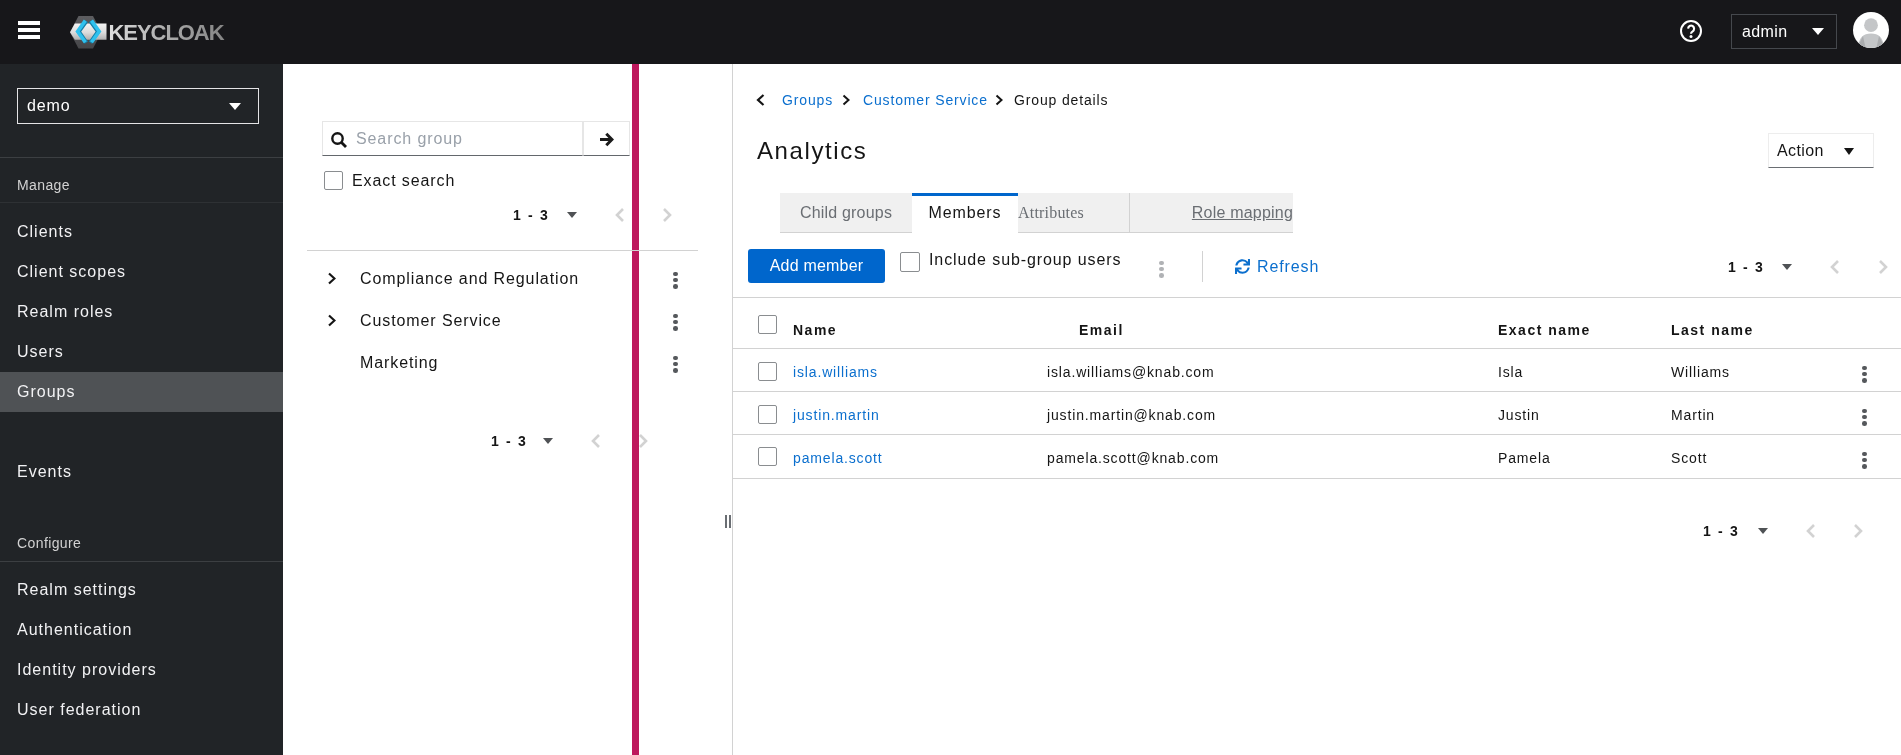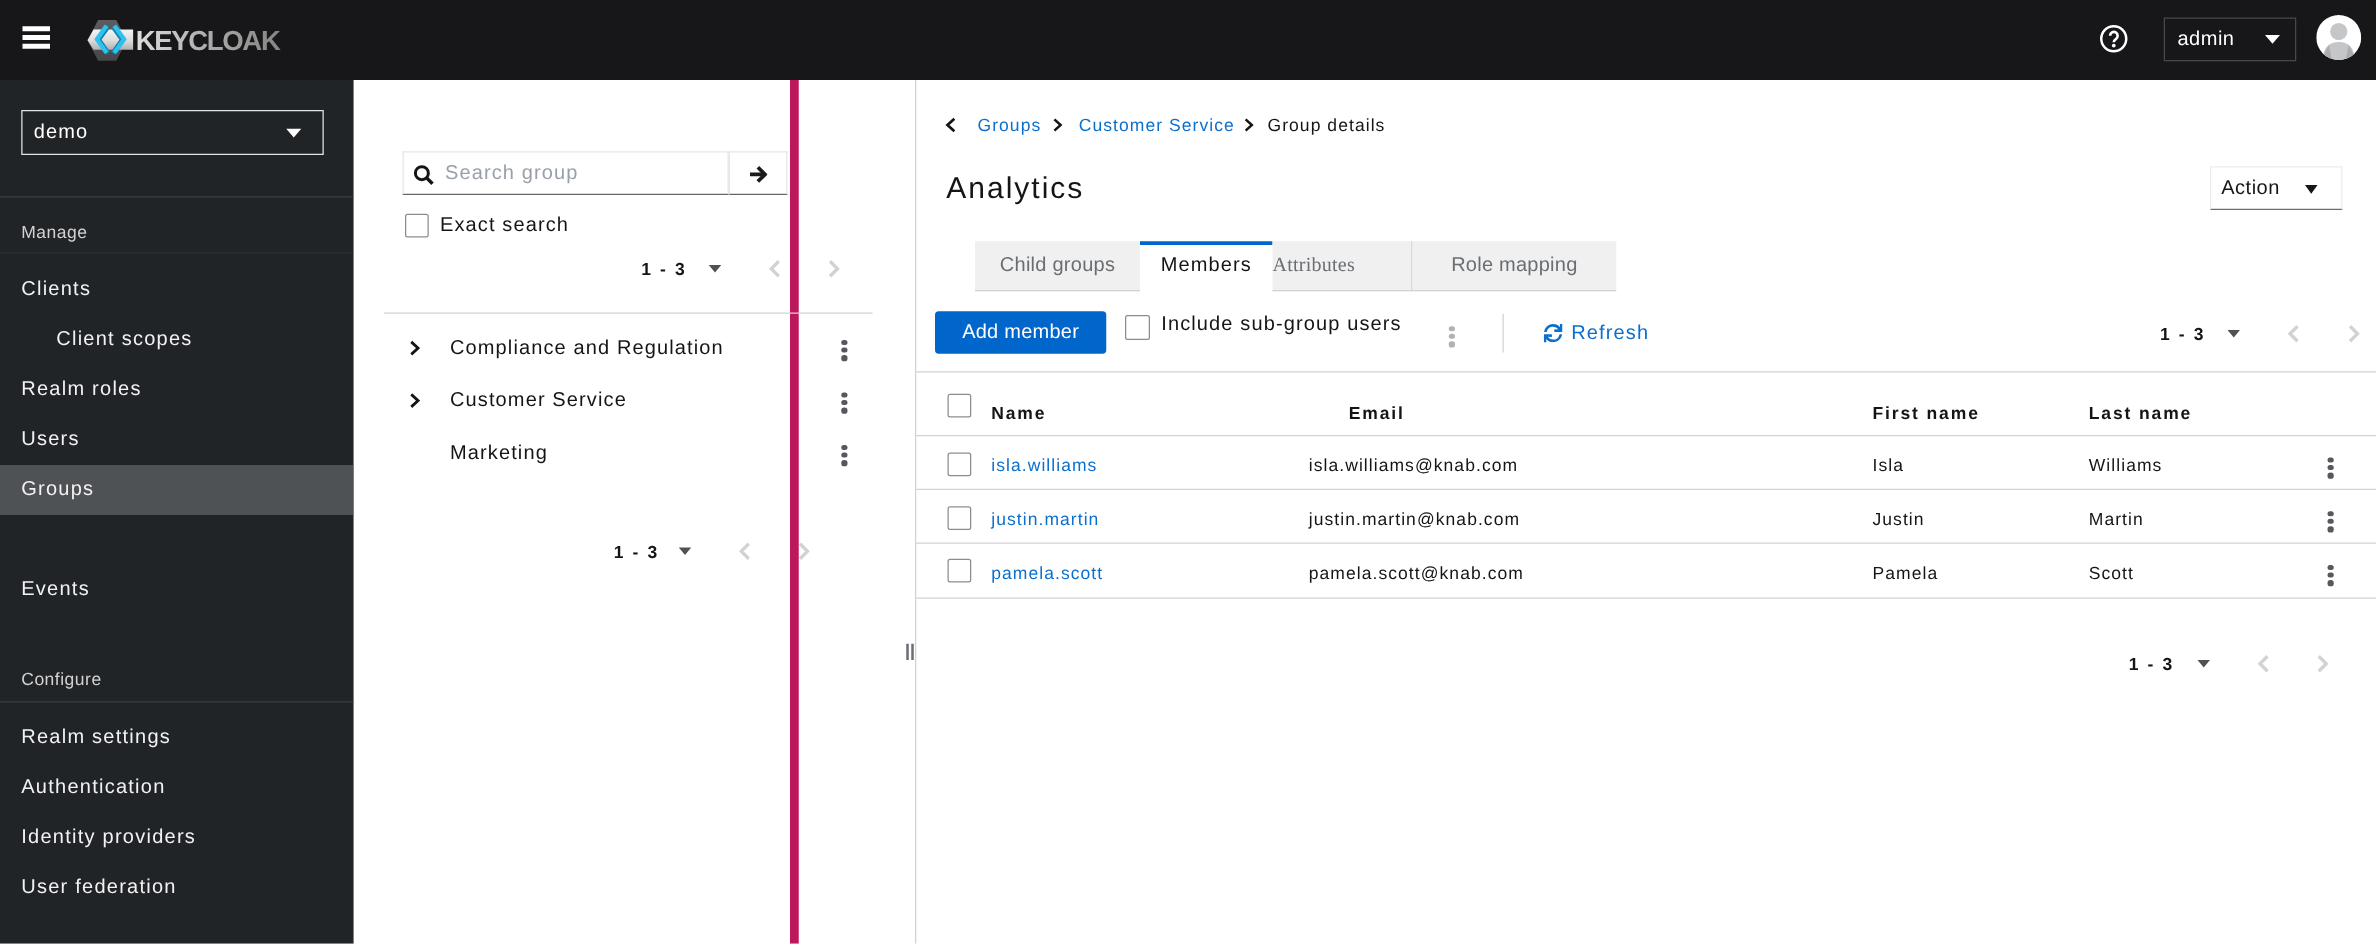--- a/index.html
+++ b/index.html
@@ -96,21 +96,21 @@
   </div>
 
   <div id="sidebar">
     <div class="abs" style="left:17px; top:24px; width:242px; height:36px; border:1px solid #e4e4e6;"></div>
     <div class="abs" style="left:27px; top:24px; height:36px; line-height:36px; color:#fff; font-size:16px; letter-spacing:0.9px;">demo</div>
     <div class="abs" style="left:229px; top:39px; width:0; height:0; border-left:6.5px solid transparent; border-right:6.5px solid transparent; border-top:7.5px solid #fff;"></div>
     <div class="sidediv" style="top:93px;"></div>
     <div class="navsec" style="top:113px;">Manage</div>
     <div class="sidediv" style="top:138px; background:#2e3134;"></div>
     <div class="navitem" style="top:148px;">Clients</div>
-    <div class="navitem" style="top:188px;margin-left:28px;">Client scopes</div>
+    <div class="navitem" style="top:188px;">Client scopes</div>
     <div class="navitem" style="top:268px;">Users</div>
     <div class="navitem" style="top:228px;">Realm roles</div>
     <div class="navitem" style="top:308px; background:#4f5255;">Groups</div>
     <div class="navitem" style="top:388px;">Events</div>
     <div class="navsec" style="top:471px;">Configure</div>
     <div class="sidediv" style="top:497px;"></div>
     <div class="navitem" style="top:506px;">Realm settings</div>
     <div class="navitem" style="top:546px;">Authentication</div>
     <div class="navitem" style="top:586px;">Identity providers</div>
     <div class="navitem" style="top:626px;">User federation</div>
@@ -209,21 +209,21 @@
         <span class="caret" style="border-top-color:#151515;"></span>
       </div>
 
     <div class="abs" style="left:47px; top:129px; width:132px; height:40px; background:#f0f0f0; border-bottom:1px solid #d2d2d2;"></div>
     <div class="abs gray" style="left:47px; top:129px; width:132px; height:40px; line-height:40px; font-size:16px; text-align:center; letter-spacing:0.2px;">Child groups</div>
     <div class="abs" style="left:179px; top:129px; width:106px; height:40px; background:#fff; border-top:3px solid #0066cc;"></div>
     <div class="abs t16" style="left:179px; top:129px; width:106px; height:40px; line-height:40px; text-align:center;">Members</div>
     <div class="abs" style="left:285px; top:129px; width:112px; height:40px; background:#f0f0f0; border-right:1px solid #d2d2d2; border-bottom:1px solid #d2d2d2;"></div>
     <div class="abs gray" style="left:285px; top:129px; width:112px; height:48px; line-height:40px; font-size:16px; text-align:left; letter-spacing:0.2px;font-family:Liberation Serif, serif;">Attributes</div>
     <div class="abs" style="left:397px; top:129px; width:163px; height:40px; background:#f0f0f0; border-bottom:1px solid #d2d2d2;"></div>
-    <div class="abs gray" style="left:397px; top:129px; width:163px; height:35px; line-height:40px; font-size:16px; text-align:center; letter-spacing:0.2px;">Role mapping</div>
+    <div class="abs gray" style="left:397px; top:129px; width:163px; height:35px; line-height:40px; font-size:16px; text-align:right; letter-spacing:0.2px;text-decoration:underline;">Role mapping</div>
 
     <div class="abs" style="left:15px; top:185px; width:137px; height:34px; background:#0066cc; border-radius:3px;"></div>
     <div class="abs" style="left:15px; top:185px; width:137px; height:34px; line-height:34px; color:#fff; font-size:16px; text-align:center; letter-spacing:0.2px;">Add member</div>
     <div class="cbx" style="left:167px; top:188px; width:20px; height:20px;"></div>
     <div class="abs t16" style="left:196px; top:187px; height:18px; line-height:18px;">Include sub-group users</div>
     <div class="abs kebab" style="left:426px; top:195px;">
         <span style="background:#b0b2b5;"></span>
         <span style="background:#b0b2b5;"></span>
         <span style="background:#b0b2b5;"></span>
       </div>
@@ -245,21 +245,21 @@
 
     <div class="hline" style="left:0px; top:233px; width:1169px;"></div>
     <div class="hline" style="left:0px; top:284px; width:1169px;"></div>
     <div class="hline" style="left:0px; top:327px; width:1169px;"></div>
     <div class="hline" style="left:0px; top:370px; width:1169px;"></div>
     <div class="hline" style="left:0px; top:414px; width:1169px;"></div>
 
     <div class="cbx" style="left:25px; top:251px;"></div>
     <div class="abs t14b" style="left:60px; top:257px; height:18px; line-height:18px;">Name</div>
     <div class="abs t14b" style="left:326px; top:257px; height:18px; line-height:18px;padding-left:20px;">Email</div>
-    <div class="abs t14b" style="left:765px; top:257px; height:18px; line-height:18px;">First name</div>
+    <div class="abs t14b" style="left:765px; top:257px; height:18px; line-height:18px;">Exact name</div>
     <div class="abs t14b" style="left:938px; top:257px; height:18px; line-height:18px;">Last name</div>
 
     <div class="cbx" style="left:25px; top:298px;"></div>
     <div class="abs t14 link" style="left:60px; top:298.5px; height:18px; line-height:18px;">isla.williams</div>
     <div class="abs t14" style="left:314px; top:298.5px; height:18px; line-height:18px;">isla.williams@knab.com</div>
     <div class="abs t14" style="left:765px; top:298.5px; height:18px; line-height:18px;">Isla</div>
     <div class="abs t14" style="left:938px; top:298.5px; height:18px; line-height:18px;">Williams</div>
     <div class="abs kebab" style="left:1129px; top:300px;">
         <span></span>
         <span></span>

